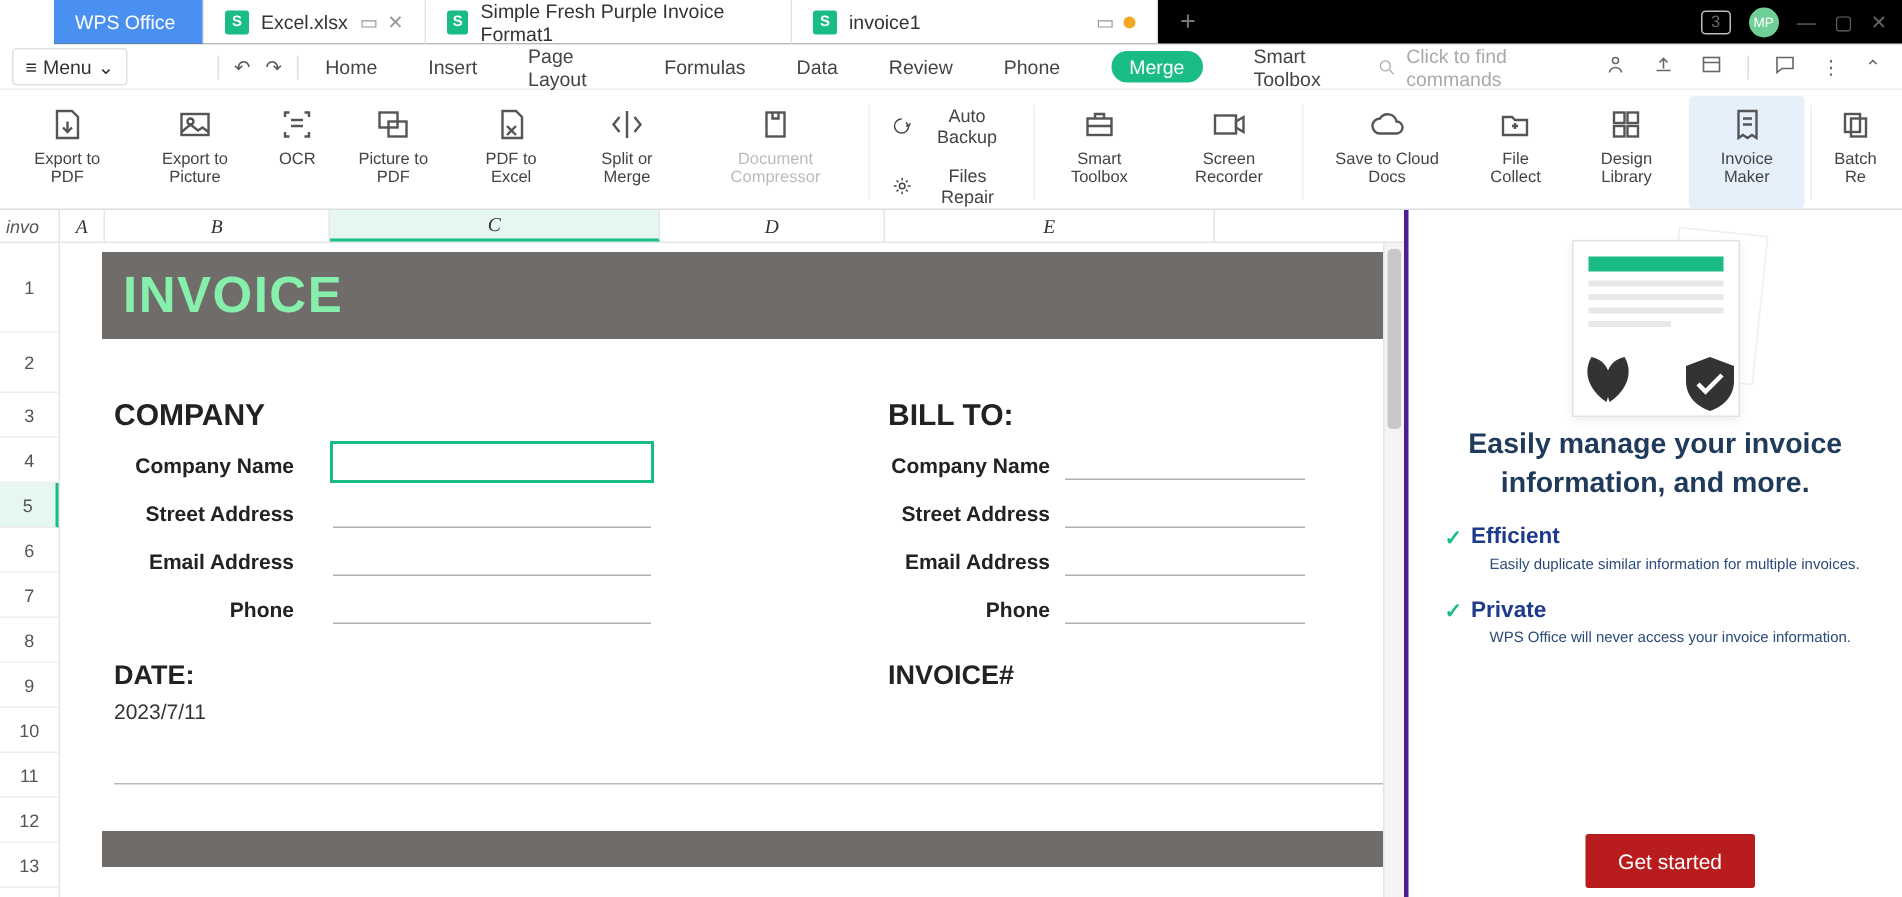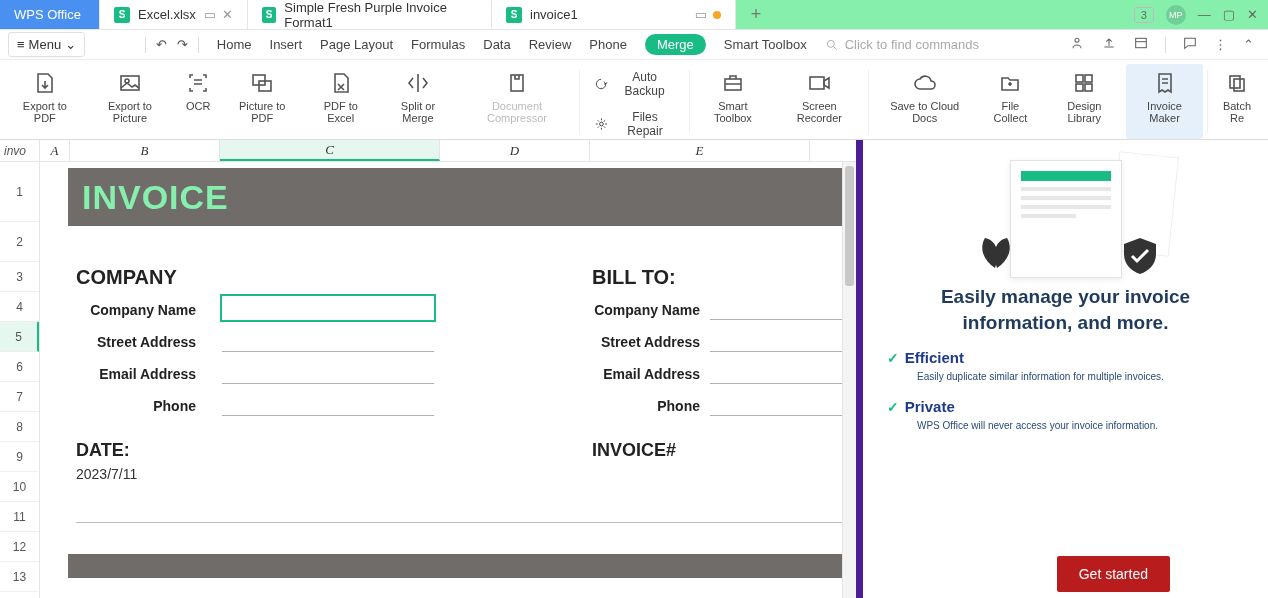--- a/index.html
+++ b/index.html
@@ -1,37 +1,37 @@
 <!DOCTYPE html>
 <html><head>
 <meta charset="utf-8">
 <style>
   * { box-sizing: border-box; margin: 0; padding: 0; font-family: -apple-system, BlinkMacSystemFont, "Segoe UI", Arial, sans-serif; }
   body { width: 1268px; height: 598px; background: #fff; overflow: hidden; font-size: 13px; color: #333; position: relative; }
 
   
-  .titlebar { height: 30px; background: #86efac; display: flex; align-items: stretch; border-bottom: 1px solid #e5e5e5; }
+  .titlebar { height: 30px; background: #000000; display: flex; align-items: stretch; border-bottom: 1px solid #e5e5e5; margin-left: 36px; }
   .tab { display: flex; align-items: center; padding: 0 14px; gap: 8px; font-size: 13px; border-right: 1px solid #e5e5e5; background: #fff; position: relative; min-width: 100px; }
   .tab.brand { background: #4a90f0; color: #fff; font-weight: 500; min-width: 100px; }
   .tab.active { background: #fff; }
   .tab .doc-icon { width: 16px; height: 16px; background: #1abc86; border-radius: 2px; display: inline-flex; align-items: center; justify-content: center; color: #fff; font-size: 10px; font-weight: bold; }
   .tab-orange-dot { width: 8px; height: 8px; border-radius: 50%; background: #f5a623; }
   .tab-icons { display: flex; gap: 6px; margin-left: auto; align-items: center; color: #999; }
   .tab-wide { flex: 0 0 244px; }
   .tab-new { width: 40px; min-width: 40px; display: flex; align-items: center; justify-content: center; color: #777; font-size: 18px; }
   .title-right { margin-left: auto; display: flex; align-items: center; gap: 12px; padding: 0 10px; color: #666; }
   .badge-count { border: 1px solid #bbb; border-radius: 3px; padding: 1px 6px; font-size: 11px; color: #666; }
   .avatar { width: 20px; height: 20px; border-radius: 50%; background: #6fcf97; color: #fff; font-size: 9px; display: inline-flex; align-items: center; justify-content: center; }
 
   
   .menubar { height: 30px; display: flex; align-items: center; padding: 0 8px; gap: 4px; border-bottom: 1px solid #eee; }
   .menu-btn { display: flex; align-items: center; gap: 4px; padding: 4px 8px; border: 1px solid #e0e0e0; border-radius: 3px; font-size: 13px; }
   .qat { display: flex; gap: 10px; margin-left: 6px; color: #555; align-items: center; }
   .qat .sep { width: 1px; height: 16px; background: #ddd; }
-  .menu-tabs { display: flex; gap: 18px; margin-left: 14px; align-items: center; }
+  .menu-tabs { display: flex; gap: 34px; margin-left: 14px; align-items: center; }
   .menu-tabs span { color: #444; }
   .menu-tabs .pill { background: #1abc86; color: #fff; padding: 3px 12px; border-radius: 11px; }
   .menubar .search { margin-left: 14px; color: #aaa; display: flex; align-items: center; gap: 6px; }
   .menubar .right { margin-left: auto; display: flex; gap: 16px; color: #666; align-items: center; padding-right: 6px; }
 
   
   .ribbon { height: 80px; border-bottom: 1px solid #ddd; display: flex; align-items: stretch; padding: 4px 6px 0; gap: 2px; }
   .ribbon .tool { display: flex; flex-direction: column; align-items: center; justify-content: flex-start; padding: 6px 8px; gap: 4px; font-size: 11px; color: #444; text-align: center; }
   .ribbon .tool.small-stack { justify-content: flex-start; align-items: flex-start; padding: 6px 10px; }
   .ribbon .tool.disabled { color: #bbb; }
@@ -67,21 +67,21 @@
   .parent-lbl { position: absolute; font-size: 18px; font-weight: bold; color: #222; }
   .val-line { position: absolute; border-bottom: 1px solid #b0b0b0; height: 20px; }
   .sel-cell { position: absolute; border: 2px solid #1abc86; }
   .footer-bar { position: absolute; left: 28px; right: 0; height: 24px; background: #6f6c6a; }
 
   
   .vscroll { width: 14px; background: #f4f4f4; position: relative; border-left: 1px solid #e5e5e5; }
   .vscroll .thumb { position: absolute; top: 4px; left: 2px; right: 2px; height: 120px; background: #c8c8c8; border-radius: 3px; }
 
   
-  .side-panel { width: 412px; background: #fff; border-left: 7px solid #4c1d95; padding: 10px 24px 10px 24px; position: relative; overflow: hidden; }
+  .side-panel { width: 332px; background: #fff; border-left: 3px solid #4c1d95; padding: 10px 24px 10px 24px; position: relative; overflow: hidden; }
   .promo-illus { height: 128px; display: flex; align-items: flex-end; justify-content: center; position: relative; }
   .doc-card { width: 112px; height: 118px; background: #fff; border: 1px solid #e2e2e2; box-shadow: 0 2px 6px rgba(0,0,0,0.08); position: relative; }
   .doc-card .stripe { height: 10px; background: #1abc86; margin: 10px 10px 6px; }
   .doc-card .line { height: 4px; background: #e7e7e7; margin: 5px 10px; }
   .doc-card2 { position: absolute; right: 70px; top: 4px; width: 60px; height: 100px; background: #fff; border: 1px solid #eee; transform: rotate(6deg); z-index: 0; }
   .leaf { position: absolute; left: 88px; bottom: 8px; width: 40px; height: 40px; }
   .shield { position: absolute; right: 84px; bottom: 2px; width: 40px; height: 40px; }
   .promo-title { text-align: center; font-size: 19px; font-weight: 600; color: #1f3a5a; margin-top: 6px; line-height: 1.35; }
   .benefits { margin-top: 14px; }
   .benefit { margin-bottom: 14px; }

